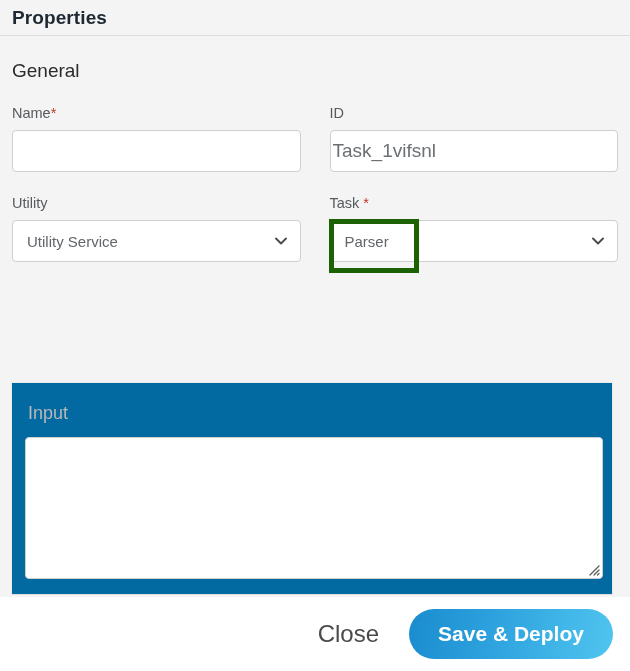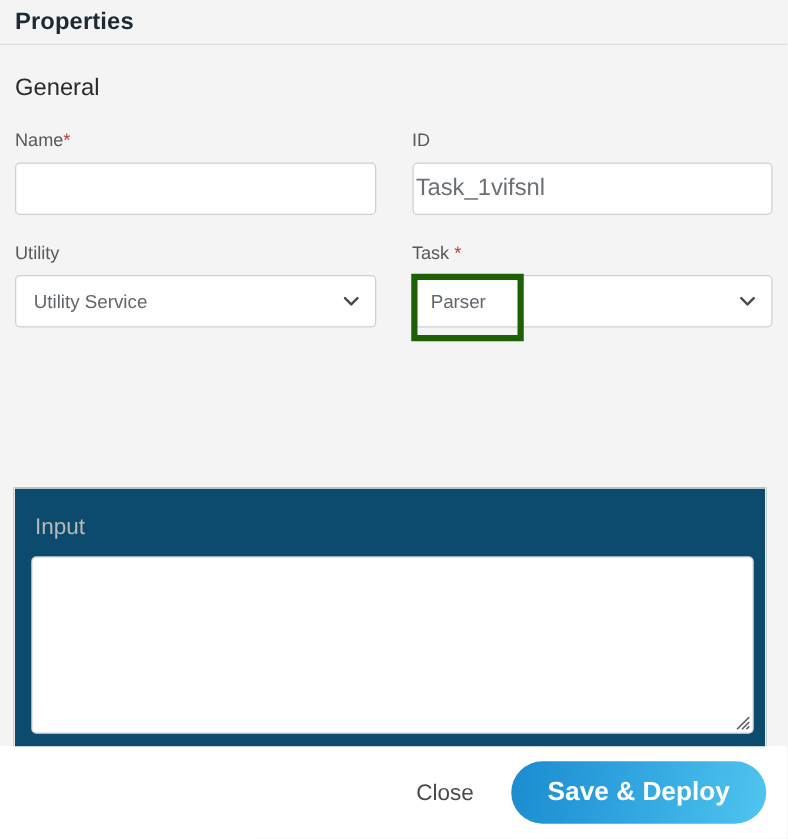--- a/index.html
+++ b/index.html
@@ -121,24 +121,24 @@
     border: 5px solid #1d6105;
     box-sizing: border-box;
     pointer-events: none;
     z-index: 5;
   }
 
   
   .input-card {
     position: absolute;
     left: 11px;
-    top: 390px;
+    top: 382px;
     width: 602px;
     height: 213px;
-    background: #0c4a6e;
+    background: #0369a1;
     border: 1px solid #eaeaea;
     border-bottom: 1px solid #e0e0e0;
     box-sizing: border-box;
   }
   .input-card-label {
     font-size: 18px;
     color: #b9b9b9;
     margin: 20px 0 0 16px;
   }
   .textarea-box {
@@ -172,21 +172,21 @@
     align-items: center;
     justify-content: flex-end;
     padding-right: 17px;
     box-sizing: border-box;
     gap: 0;
   }
   .btn-close {
     background: none;
     border: none;
     font-family: "Liberation Sans", sans-serif;
-    font-size: 18px;
+    font-size: 24px;
     color: #4a4a4a;
     cursor: pointer;
     padding: 8px 12px;
     margin-right: 18px;
   }
   .btn-save {
     font-family: "Liberation Sans", sans-serif;
     font-size: 21px;
     color: #5b8def;
     background: #ffffff;

